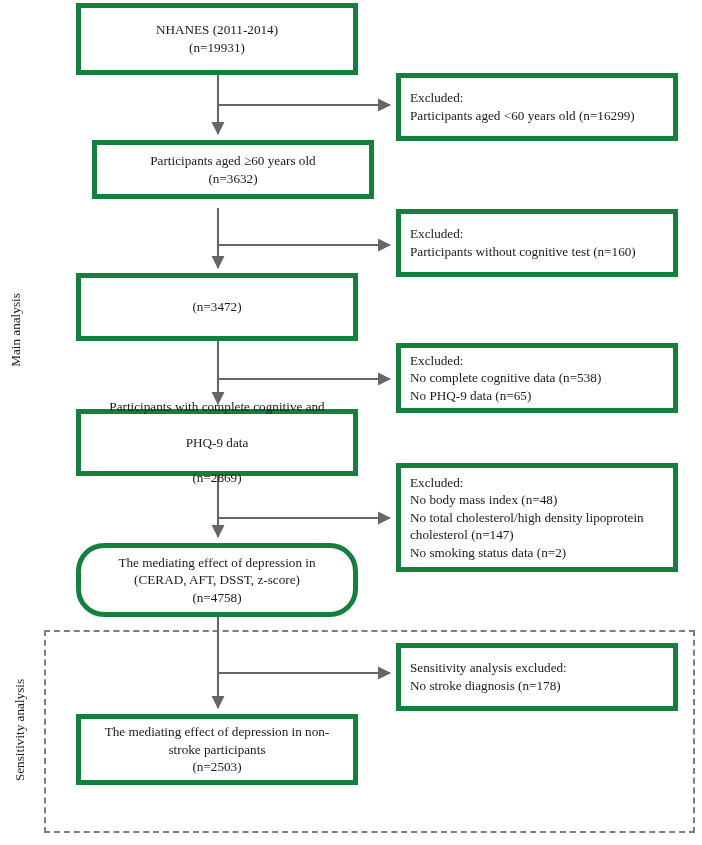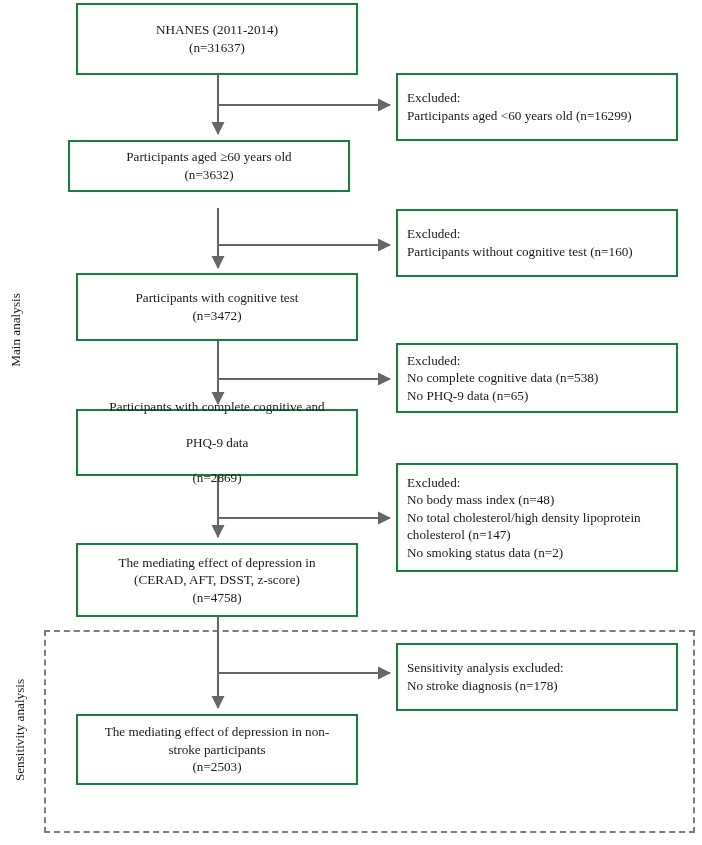--- a/index.html
+++ b/index.html
@@ -29,21 +29,21 @@
     left: 0; top: 0;
     width: 702px;
     height: 845px;
     pointer-events: none;
   }
 
   
   .node {
     position: absolute;
     box-sizing: border-box;
-    border: 2px solid #15803d;
+    border: 5px solid #15803d;
     background: #ffffff;
     display: flex;
     flex-direction: column;
     justify-content: center;
   }
   .node.main {
     align-items: center;
     text-align: center;
   }
   .node.excl {
@@ -120,40 +120,39 @@
 
       <line x1="218" y1="673" x2="390" y2="673" marker-end="url(#ah)"></line>
     </g>
   </svg>
 
   <div class="side-label" style="left:-44px; top:322px; width:120px;">Main analysis</div>
   <div class="side-label" style="left:-60px; top:722px; width:160px;">Sensitivity analysis</div>
 
   <div class="node main" style="left:76px; top:3px; width:282px; height:72px;">
     <div class="line">NHANES (2011-2014)</div>
-    <div class="line">(n=31637)</div>
+    <div class="line">(n=19931)</div>
   </div>
 
-  <div class="node main" style="left:68px; top:140px; width:282px; height:52px;">
+  <div class="node main" style="left:92px; top:140px; width:282px; height:59px;">
     <div class="line">Participants aged ≥60 years old</div>
     <div class="line">(n=3632)</div>
   </div>
 
   <div class="node main" style="left:76px; top:273px; width:282px; height:68px;">
-    <div class="line">Participants with cognitive test</div>
     <div class="line">(n=3472)</div>
   </div>
 
   <div class="node main" style="left:76px; top:409px; width:282px; height:67px;gap:18px;">
     <div class="line">Participants with complete cognitive and</div>
     <div class="line">PHQ-9 data</div>
     <div class="line">(n=2869)</div>
   </div>
 
-  <div class="node main" style="left:76px; top:543px; width:282px; height:74px;">
+  <div class="node main" style="left:76px; top:543px; width:282px; height:74px;border-radius:28px;">
     <div class="line">The mediating effect of depression in</div>
     <div class="line">(CERAD, AFT, DSST, z-score)</div>
     <div class="line">(n=4758)</div>
   </div>
 
   <div class="node main" style="left:76px; top:714px; width:282px; height:71px;">
     <div class="line">The mediating effect of depression in non-</div>
     <div class="line">stroke participants</div>
     <div class="line">(n=2503)</div>
   </div>

